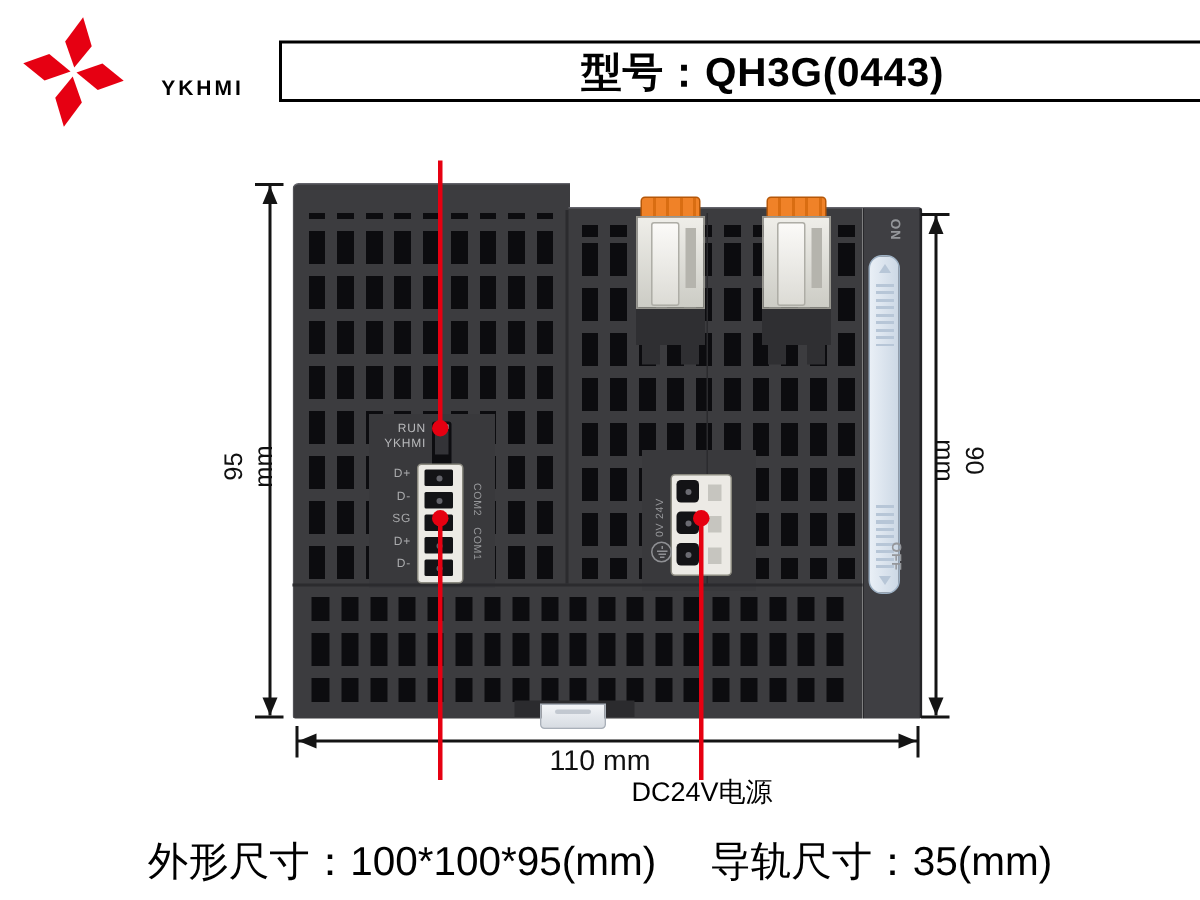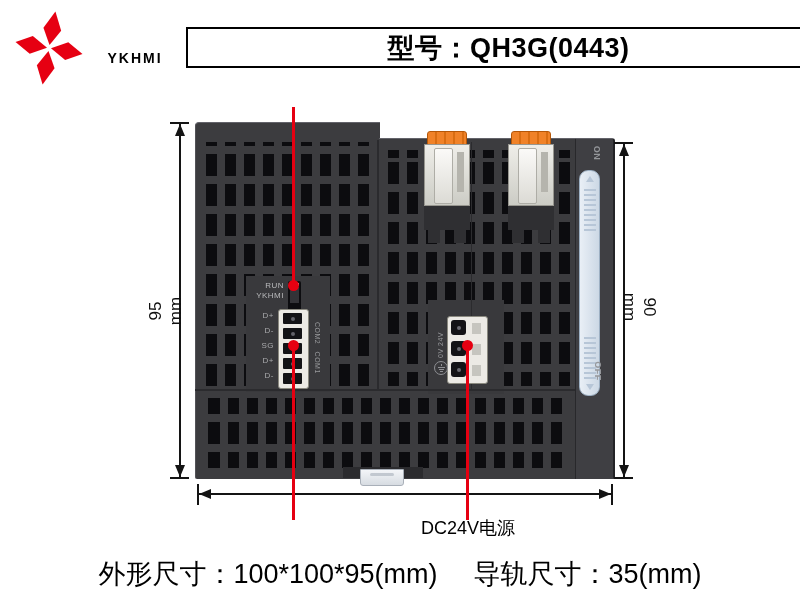--- a/index.html
+++ b/index.html
@@ -221,20 +221,21 @@
   <div class="abs dline" style="left:614px;top:477px;width:19px;height:2px"></div>
   <div class="abs arr a-up" style="left:619px;top:144px"></div>
   <div class="abs arr a-dn" style="left:619px;top:465px"></div>
   <div class="abs dimtxt" style="left:615px;top:287px;width:48px;transform:rotate(90deg)">90 mm</div>
 
   <div class="abs dline" style="left:198px;top:493px;width:414px;height:2px"></div>
   <div class="abs dline" style="left:197px;top:484px;width:2px;height:21px"></div>
   <div class="abs dline" style="left:611px;top:484px;width:2px;height:21px"></div>
   <div class="abs arr a-lf" style="left:199px;top:489px"></div>
   <div class="abs arr a-rt" style="left:599px;top:489px"></div>
+  <div class="abs dimtxt" style="left:330px;top:497px;width:140px;font-size:19px">110 mm</div>
 
   <div class="abs rline" style="left:292px;top:107px;width:3px;height:180px"></div>
   <div class="abs rdot" style="left:288px;top:280px"></div>
 
   <div class="abs rdot" style="left:288px;top:340px"></div>
   <div class="abs rline" style="left:292px;top:346px;width:3px;height:174px"></div>
 
   <div class="abs rdot" style="left:462px;top:340px"></div>
   <div class="abs rline" style="left:466px;top:346px;width:3px;height:174px"></div>
   <div class="abs calltxt" style="left:408px;top:517px;width:120px">DC24V电源</div>

